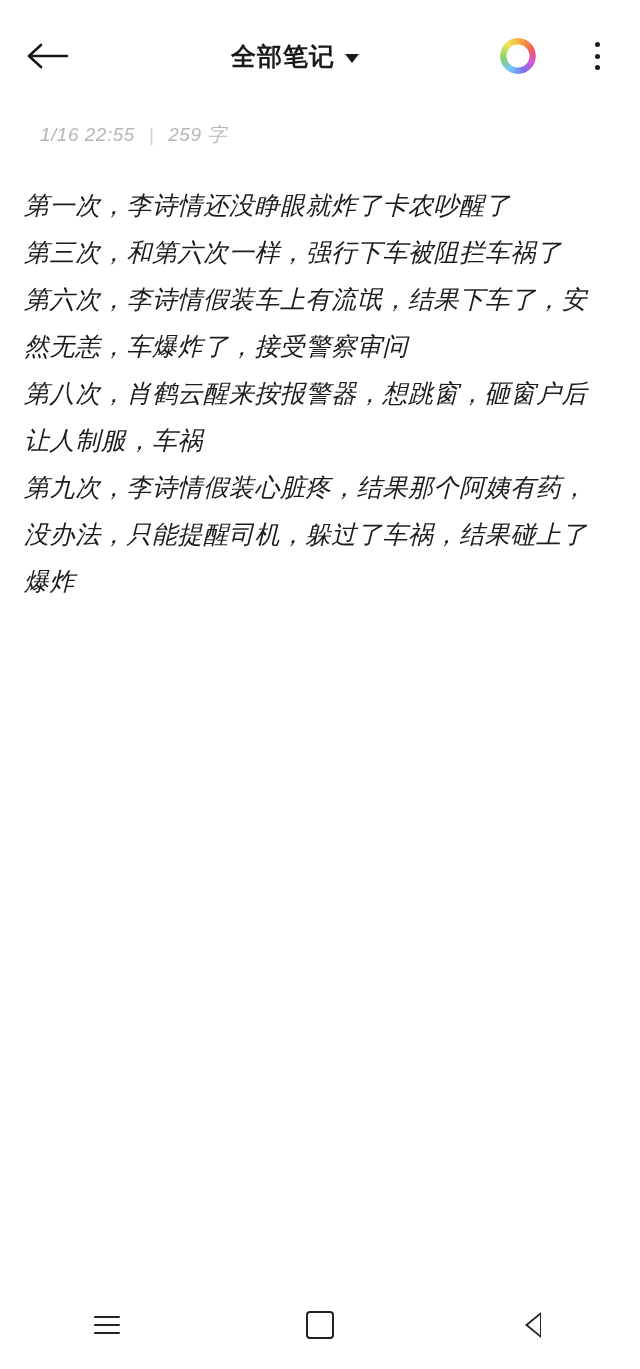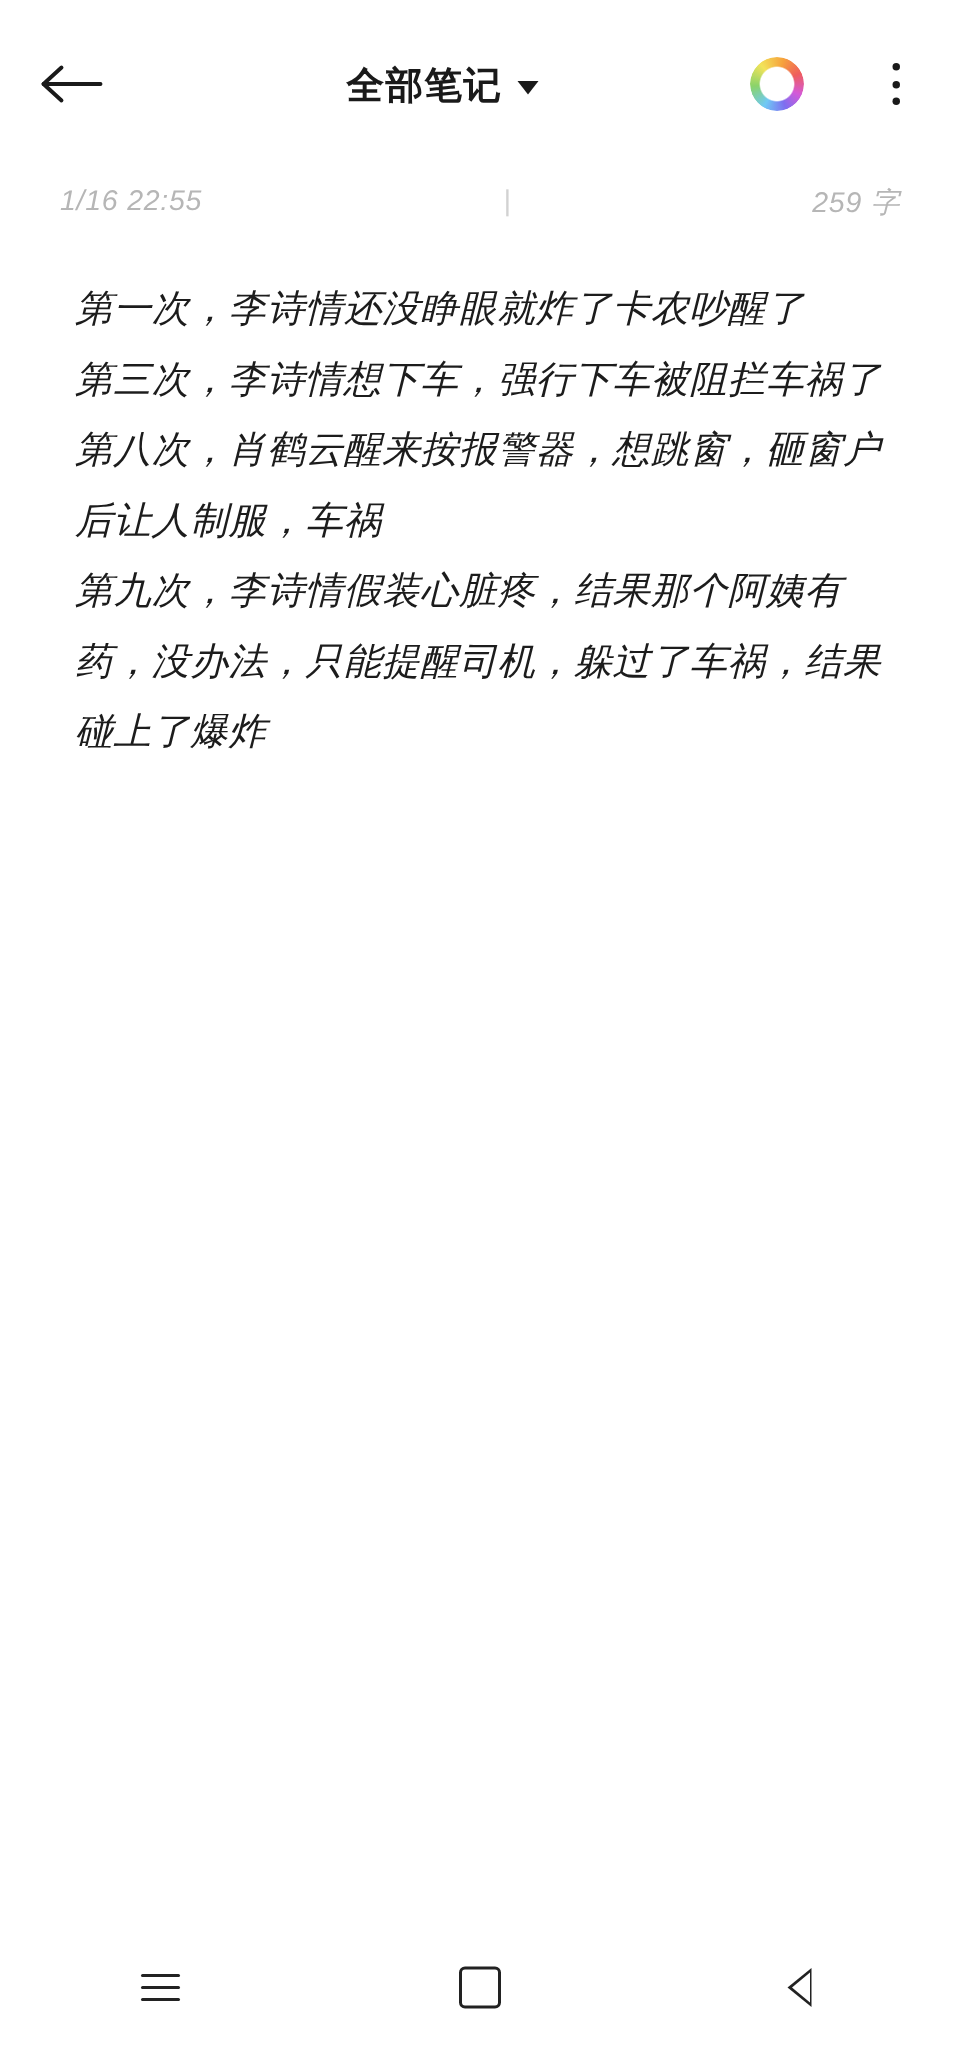--- a/index.html
+++ b/index.html
@@ -99,27 +99,26 @@
   
   .meta {
     padding: 10px 40px 0 40px;
     display: flex;
     align-items: center;
     gap: 14px;
     color: #b6b6b6;
     font-size: 19px;
     font-style: italic;
     letter-spacing: 0.5px;
-    justify-content: space-between;
   }
   .meta .sep { color: #d2d2d2; }
 
   
   .note-body {
-    padding: 34px 42px 0 50px;
+    padding: 34px 42px 0 24px;
     box-sizing: border-box;
   }
   .note-line {
     font-size: 25px;
     line-height: 47px;
     color: #1c1c1c;
     letter-spacing: 0.6px;
     font-family: "DejaVu Sans", "Liberation Sans", sans-serif;
     font-style: italic;
     word-break: break-all;
@@ -209,21 +208,22 @@
 </div>
 
 <div class="meta">
   <span>1/16 22:55</span>
   <span class="sep">|</span>
   <span>259 字</span>
 </div>
 
 <div class="note-body">
   <p class="note-line">第一次，李诗情还没睁眼就炸了卡农吵醒了</p>
-  <p class="note-line">第三次，李诗情想下车，强行下车被阻拦车祸了</p>
+  <p class="note-line">第三次，和第六次一样，强行下车被阻拦车祸了</p>
+  <p class="note-line">第六次，李诗情假装车上有流氓，结果下车了，安然无恙，车爆炸了，接受警察审问</p>
   <p class="note-line">第八次，肖鹤云醒来按报警器，想跳窗，砸窗户后让人制服，车祸</p>
   <p class="note-line">第九次，李诗情假装心脏疼，结果那个阿姨有药，没办法，只能提醒司机，躲过了车祸，结果碰上了爆炸</p>
 </div>
 
 <div class="navbar">
   <div class="nav-item">
     <span class="nav-recents">
       <i></i>
         <i></i>
         <i></i>

